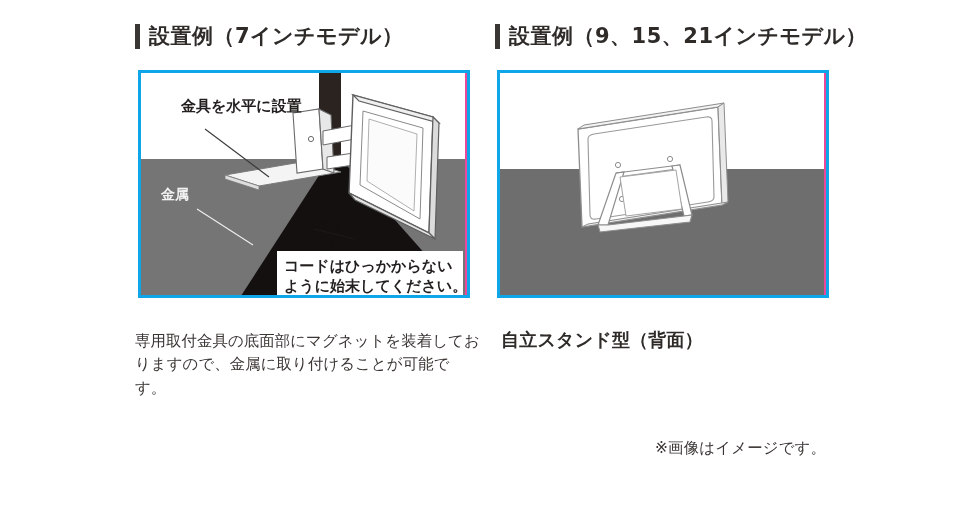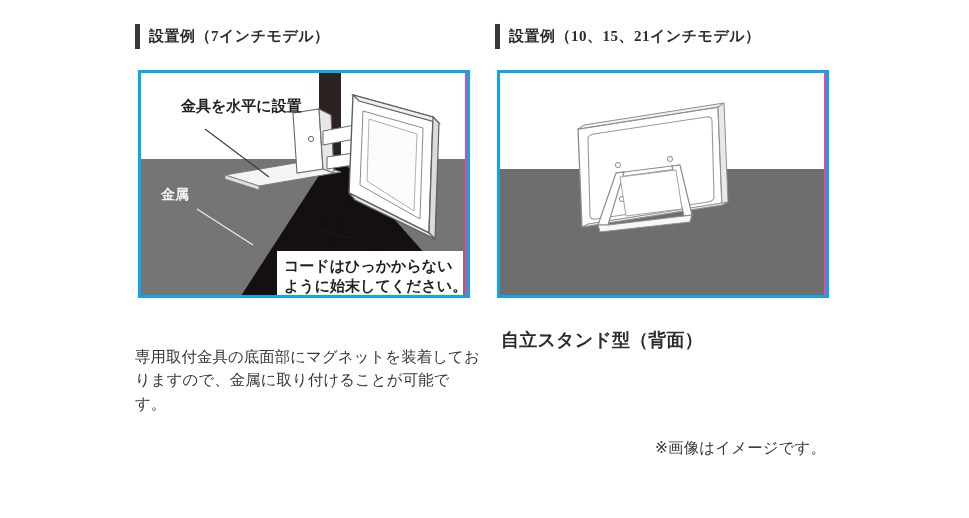--- a/index.html
+++ b/index.html
@@ -32,26 +32,25 @@
     white-space: nowrap;
   }
   .head-bar {
     width: 5px;
     height: 25px;
     background: #3a3634;
     margin-right: 9px;
     flex: 0 0 auto;
   }
   .head-text {
-    font-size: 15px;
+    font-size: 21px;
     font-weight: 700;
     color: #2f2b29;
     letter-spacing: 0.5px;
     line-height: 1;
-    font-family: Liberation Serif, serif;
   }
 
   
   .panel {
     position: absolute;
     top: 70px;
     width: 332px;
     height: 228px;
     border: 3px solid #0ea5e9;
     background: #ec4899;
@@ -61,21 +60,21 @@
   .panel svg { display: block; }
 
   
   .caption {
     position: absolute;
     font-size: 15.4px;
     line-height: 1.52;
     color: #3b3634;
     letter-spacing: 0.1px;
   }
-  .cap-left  { top: 330px; left: 135px; width: 345px; margin-top: 16px; }
+  .cap-left  { top: 330px; left: 135px; width: 345px; }
   .cap-right { top: 326px; left: 498px; width: 340px; }
 
   .cap-title {
     font-weight: 700;
     font-size: 18px;
     color: #2f2b29;
     margin: 0 0 2px 3px;
     letter-spacing: 0.2px;
   }
   .cap-body { margin: 0; }
@@ -161,21 +160,21 @@
       <text class="ill-label-dark" x="143" y="218">ように始末してください。</text>
     </svg>
   </div>
 
   <div class="caption cap-left">
     <p class="cap-body">専用取付金具の底面部にマグネットを装着しておりますので、金属に取り付けることが可能です。</p>
   </div>
 
   <div class="section-head" style="left:495px;">
     <span class="head-bar"></span>
-    <span class="head-text">設置例（10、15、21インチモデル）</span>
+    <span class="head-text">設置例（9、15、21インチモデル）</span>
   </div>
 
   <div class="panel" style="left:497px;">
     <svg width="324" height="226" viewBox="0 0 324 226" xmlns="http://www.w3.org/2000/svg">
       <rect x="0" y="0" width="324" height="226" fill="#ffffff"></rect>
       <rect x="0" y="96" width="324" height="130" fill="#6e6e6e"></rect>
 
       <polygon points="78,56 218,34 222,132 82,154" fill="#ffffff" stroke="#8d8d8d" stroke-width="1.3"></polygon>
       <polygon points="78,56 84,52 224,30 218,34" fill="#f3f3f3" stroke="#8d8d8d" stroke-width="1"></polygon>
       <polygon points="218,34 224,30 228,129 222,132" fill="#e9e9e9" stroke="#8d8d8d" stroke-width="1"></polygon>

